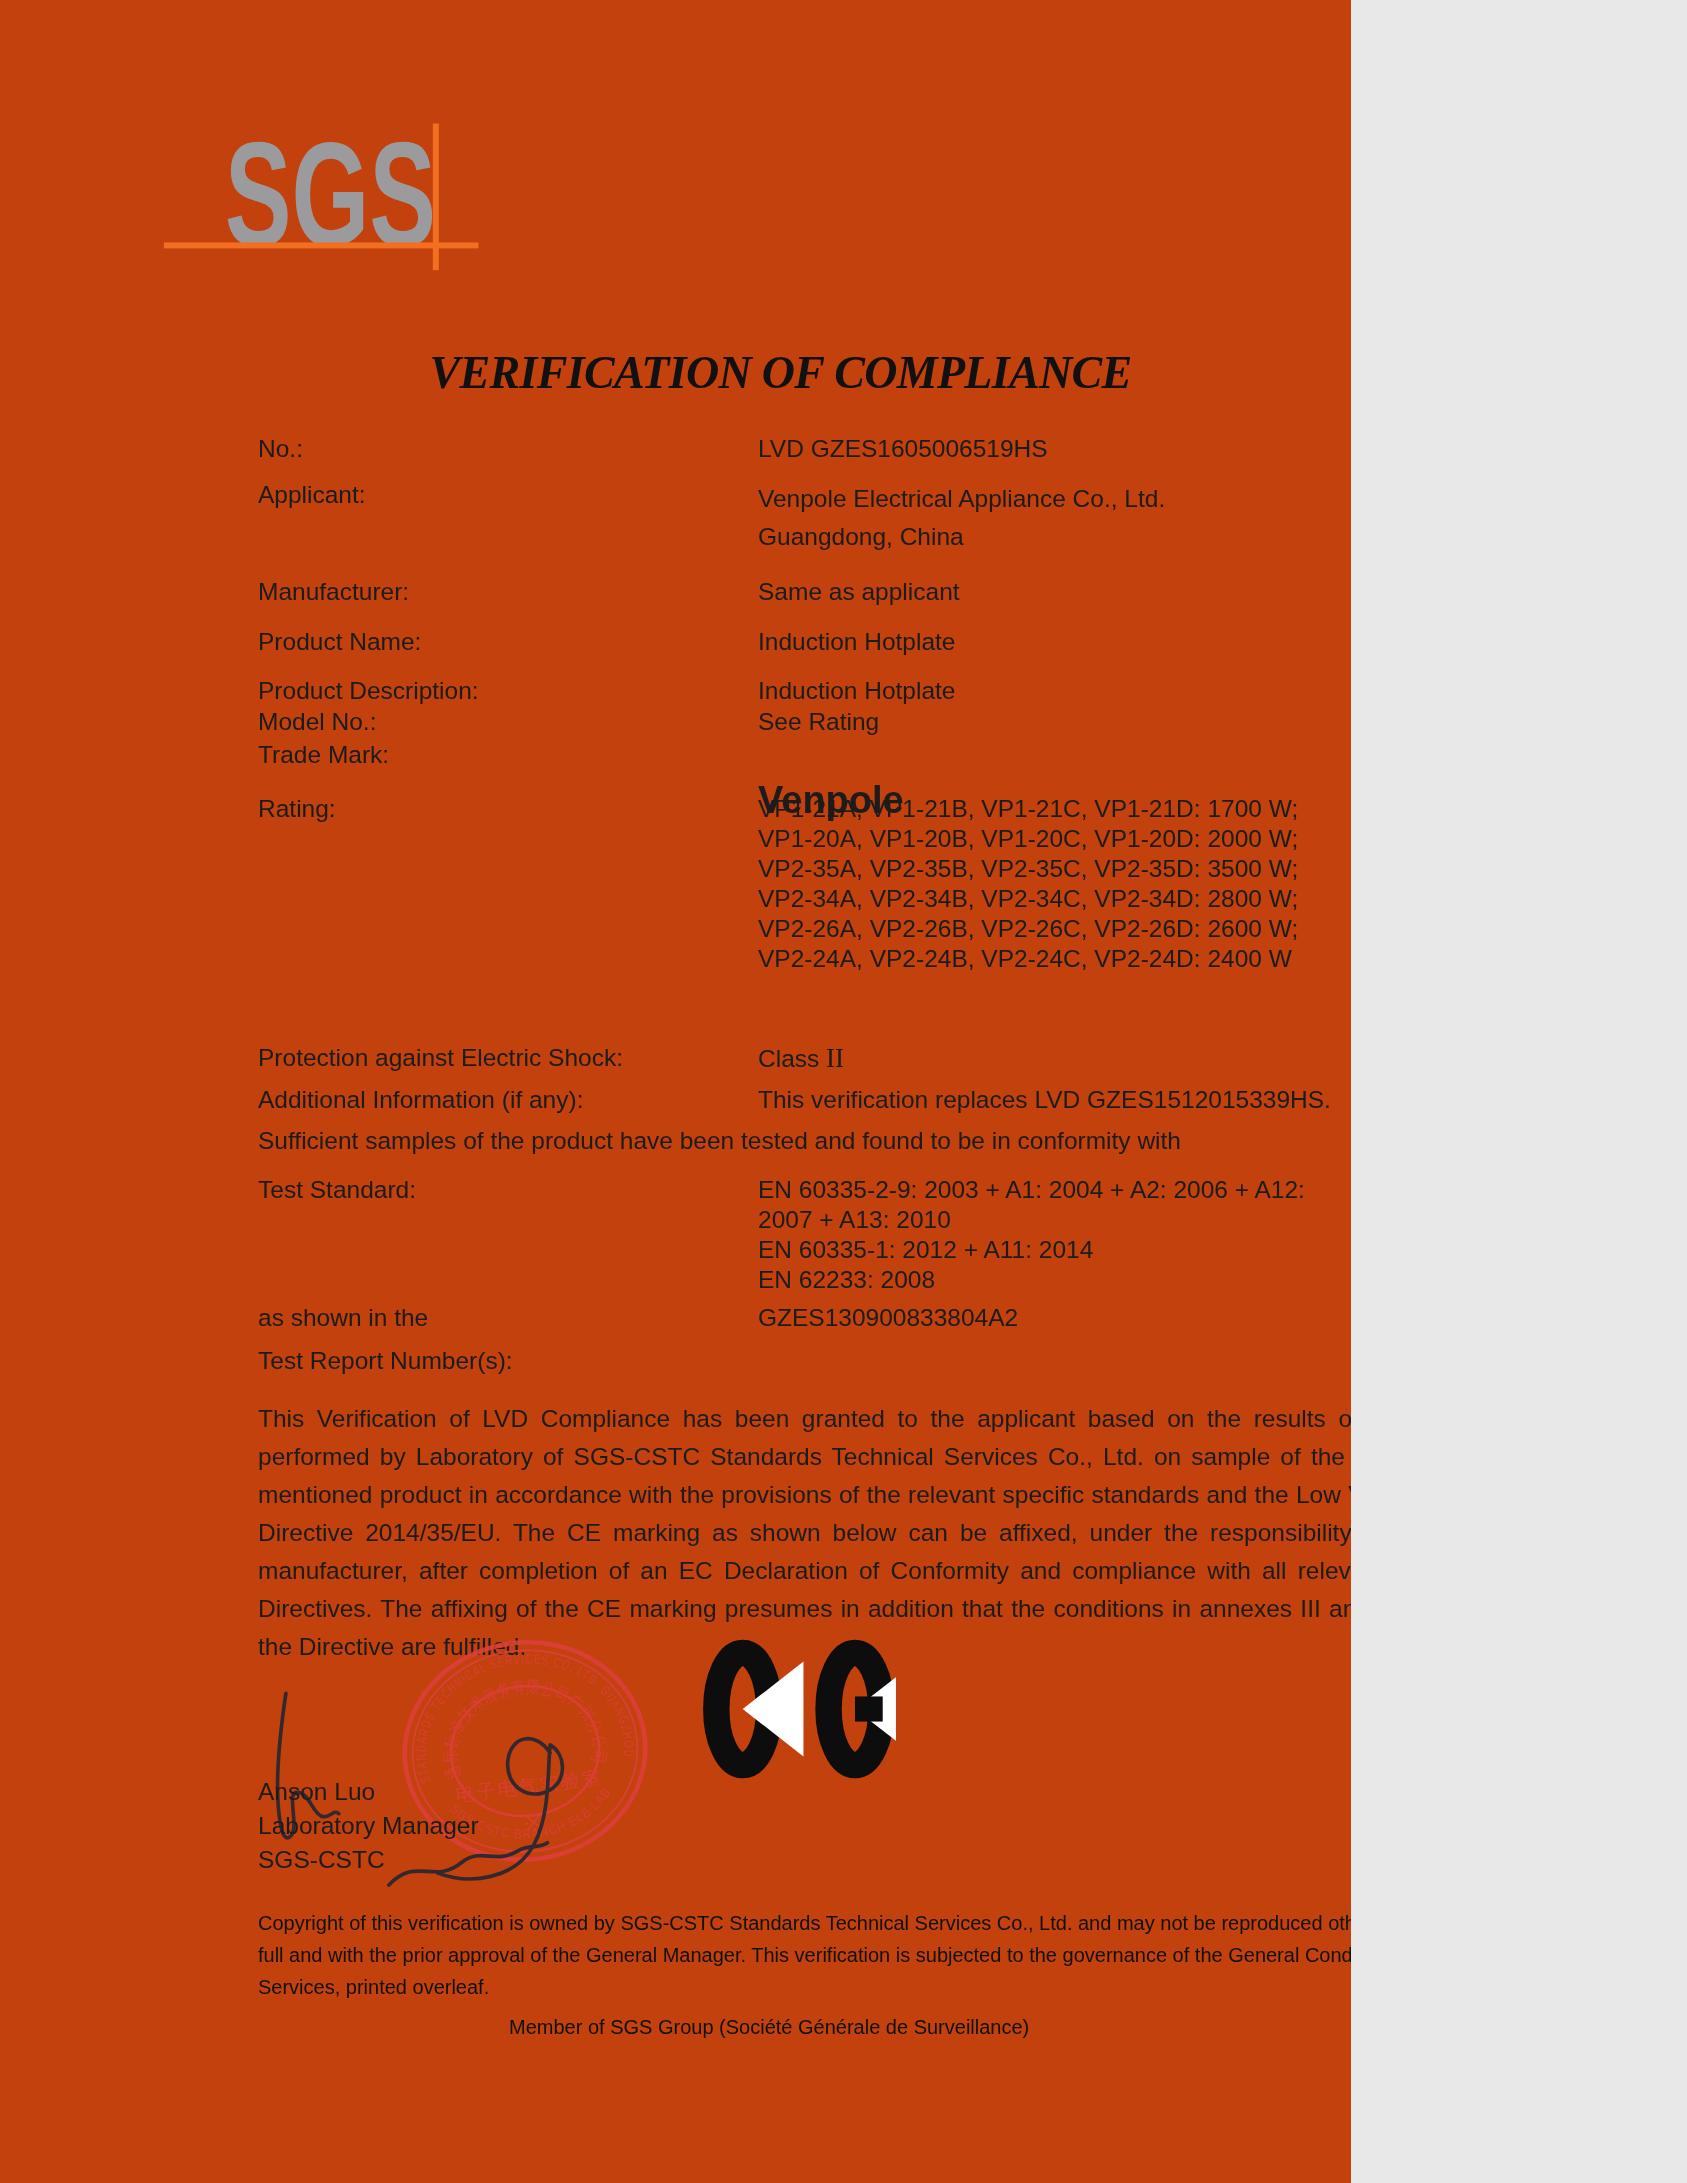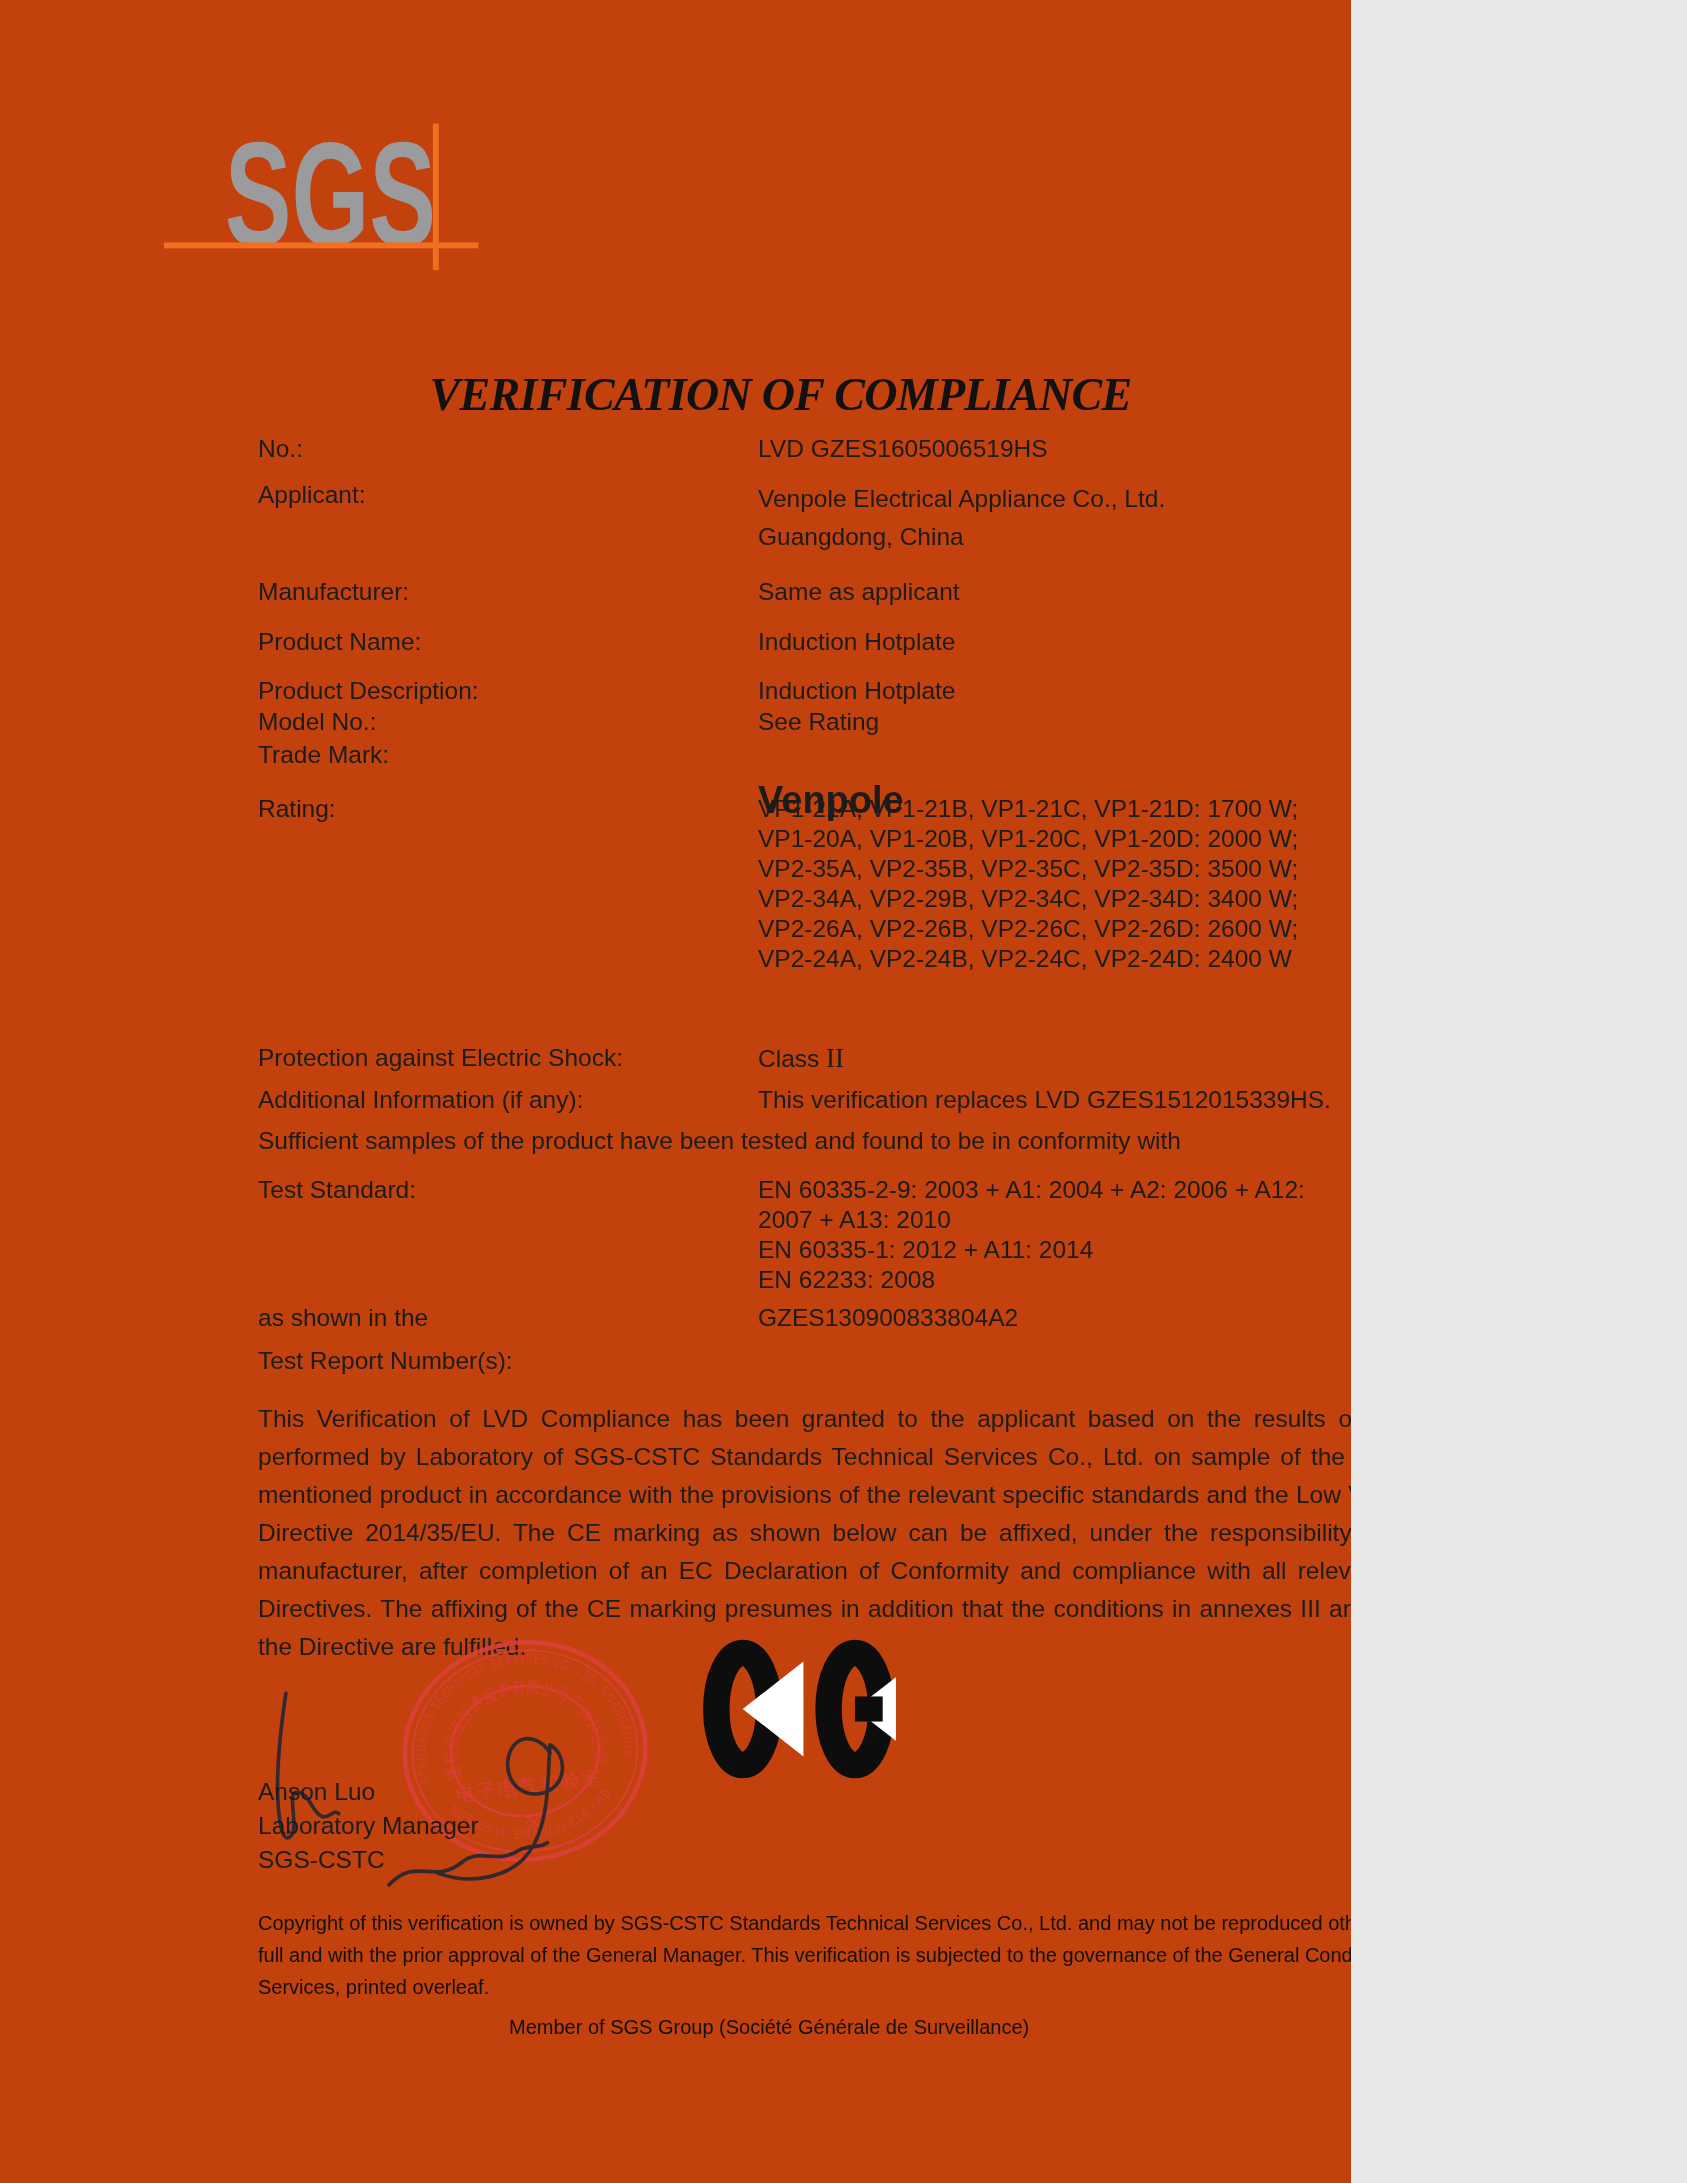--- a/index.html
+++ b/index.html
@@ -8,21 +8,21 @@
     width:1351px;height:2183px;
     background:#c2410c;
     font-family:"Liberation Sans", sans-serif;
     color:#1c1c1c;
     overflow:hidden;
   }
   
   .logo-svg{position:absolute;left:152px;top:118px;}
   
   .doc-title{
-    position:absolute;left:258px;top:368px;width:1045px;
+    position:absolute;left:258px;top:346px;width:1045px;
     text-align:center;
     font-family:"Liberation Serif", serif;
     font-weight:bold;font-style:italic;
     font-size:46px;letter-spacing:-0.7px;
     color:#111;
     white-space:nowrap;
   }
   
   .row{position:absolute;left:258px;width:1184px;font-size:24.5px;line-height:30px;}
   .row .lbl{position:absolute;left:0;top:0;white-space:nowrap;}
@@ -100,21 +100,21 @@
     <div class="lbl">Trade Mark:</div>
     <div class="val tm-val">Venpole</div>
   </div>
 
   <div class="row" style="top:794px">
     <div class="lbl">Rating:</div>
     <div class="val val-multi lh46">
       <div>VP1-21A, VP1-21B, VP1-21C, VP1-21D: 1700 W;</div>
       <div>VP1-20A, VP1-20B, VP1-20C, VP1-20D: 2000 W;</div>
       <div>VP2-35A, VP2-35B, VP2-35C, VP2-35D: 3500 W;</div>
-      <div>VP2-34A, VP2-29B, VP2-34C, VP2-34D: 3400 W;</div>
+      <div>VP2-34A, VP2-34B, VP2-34C, VP2-34D: 2800 W;</div>
       <div>VP2-26A, VP2-26B, VP2-26C, VP2-26D: 2600 W;</div>
       <div>VP2-24A, VP2-24B, VP2-24C, VP2-24D: 2400 W</div>
     </div>
   </div>
 
   <div class="row" style="top:1043px">
     <div class="lbl">Protection against Electric Shock:</div>
     <div class="val"><span>Class </span><span class="roman">II</span></div>
   </div>
 

